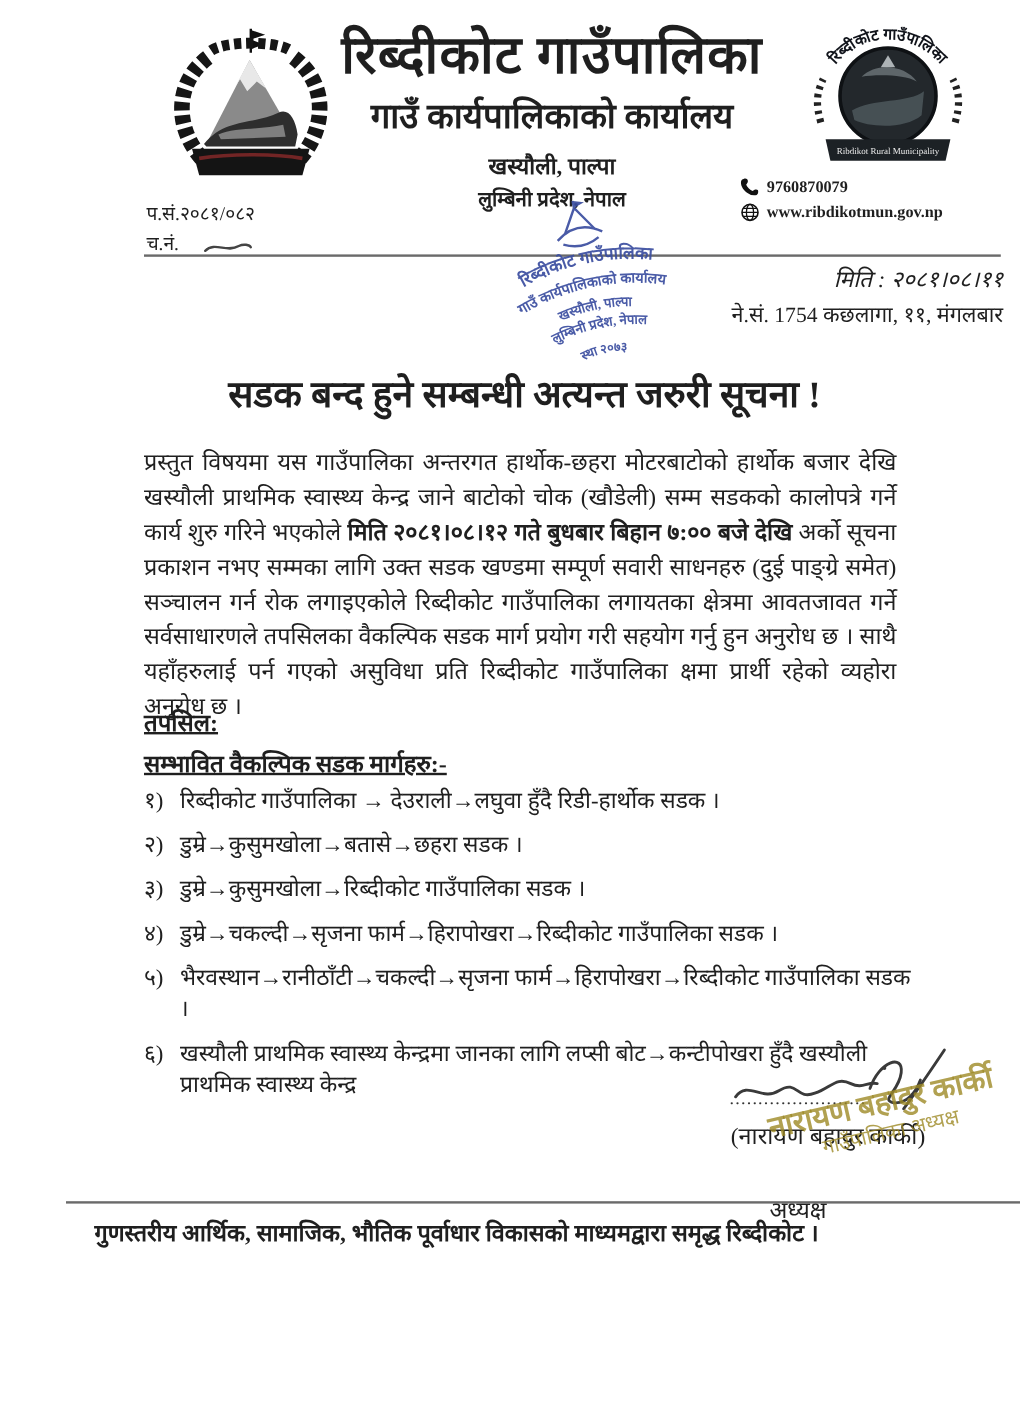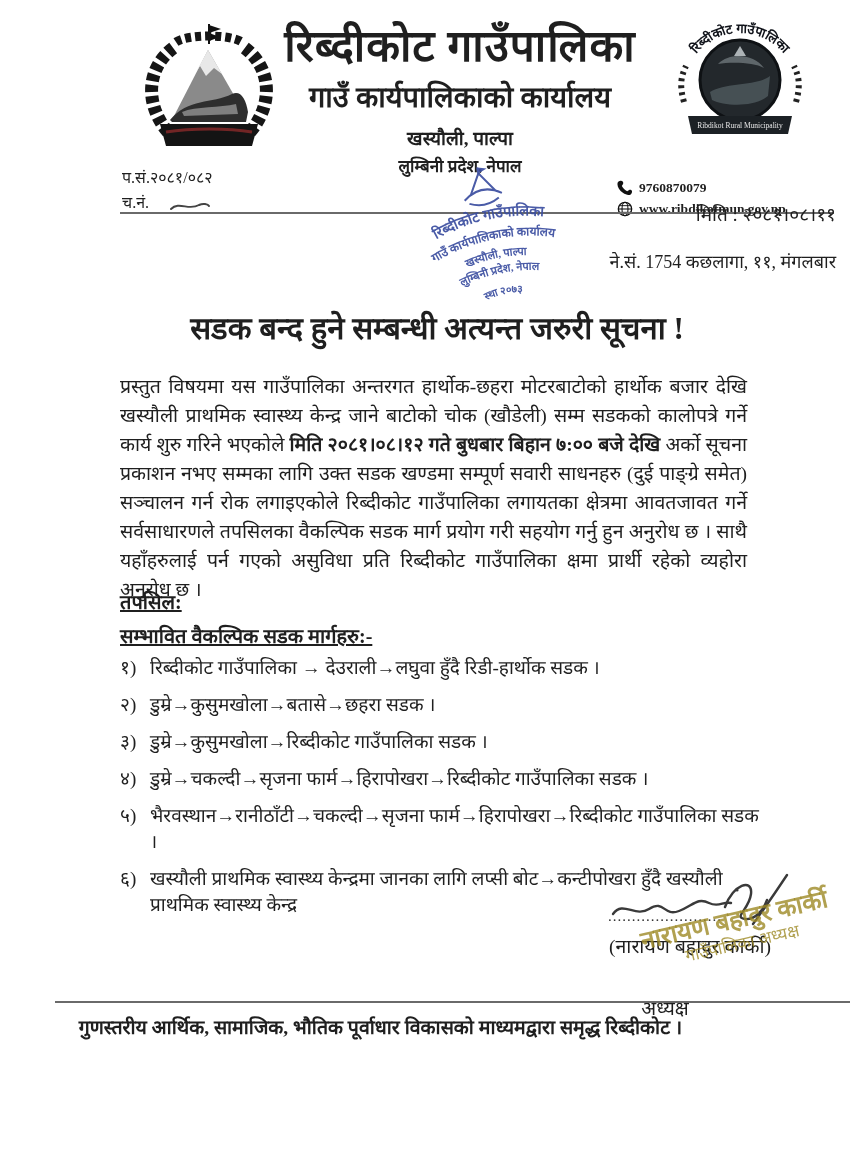--- a/index.html
+++ b/index.html
@@ -16,31 +16,31 @@
   .abs{position:absolute;}
 
   
   .header-center{left:240px;top:24px;width:440px;text-align:center;}
   .muni-name{font-size:44px;font-weight:bold;line-height:1.05;letter-spacing:1px;}
   .office-name{font-size:29px;font-weight:bold;margin-top:6px;}
   .addr1{font-size:19px;font-weight:bold;margin-top:10px;}
   .addr2{font-size:17px;font-weight:bold;margin-top:3px;}
 
   .contact{left:616px;top:145px;width:226px;font-size:13.5px;font-weight:bold;
-           font-family:"Liberation Serif",serif;margin-top:32px;}
+           font-family:"Liberation Serif",serif;}
   .contact-row{display:flex;align-items:center;gap:6px;height:21px;}
   .contact-row .ic{width:17px;height:17px;flex:0 0 17px;display:flex;align-items:center;justify-content:center;}
 
   .ref-no{left:122px;top:166px;font-size:16px;}
   .chn{left:122px;top:191px;font-size:16px;display:flex;align-items:flex-end;gap:20px;}
 
   .divider1{left:120px;top:212px;width:714px;height:1.5px;background:#6a6a6a;}
   .divider2{left:55px;top:1001px;width:795px;height:1.5px;background:#6a6a6a;}
 
-  .miti{left:540px;top:201px;width:296px;text-align:right;font-size:19px;}
+  .miti{left:540px;top:219px;width:296px;text-align:right;font-size:19px;font-style:italic;}
   .nesam{left:520px;top:249px;width:316px;text-align:right;font-size:18px;}
 
   
   .stamp{left:396px;top:158px;width:190px;height:150px;transform:rotate(-12deg);opacity:.92;}
 
   
   .notice-title{left:0;top:306px;width:874px;text-align:center;font-size:31px;font-weight:bold;}
   .body-text{left:120px;top:372px;width:627px;font-size:19.5px;line-height:29px;text-align:justify;}
 
   .tapasil{left:120px;top:588px;font-size:20px;font-weight:bold;text-decoration:underline;}

